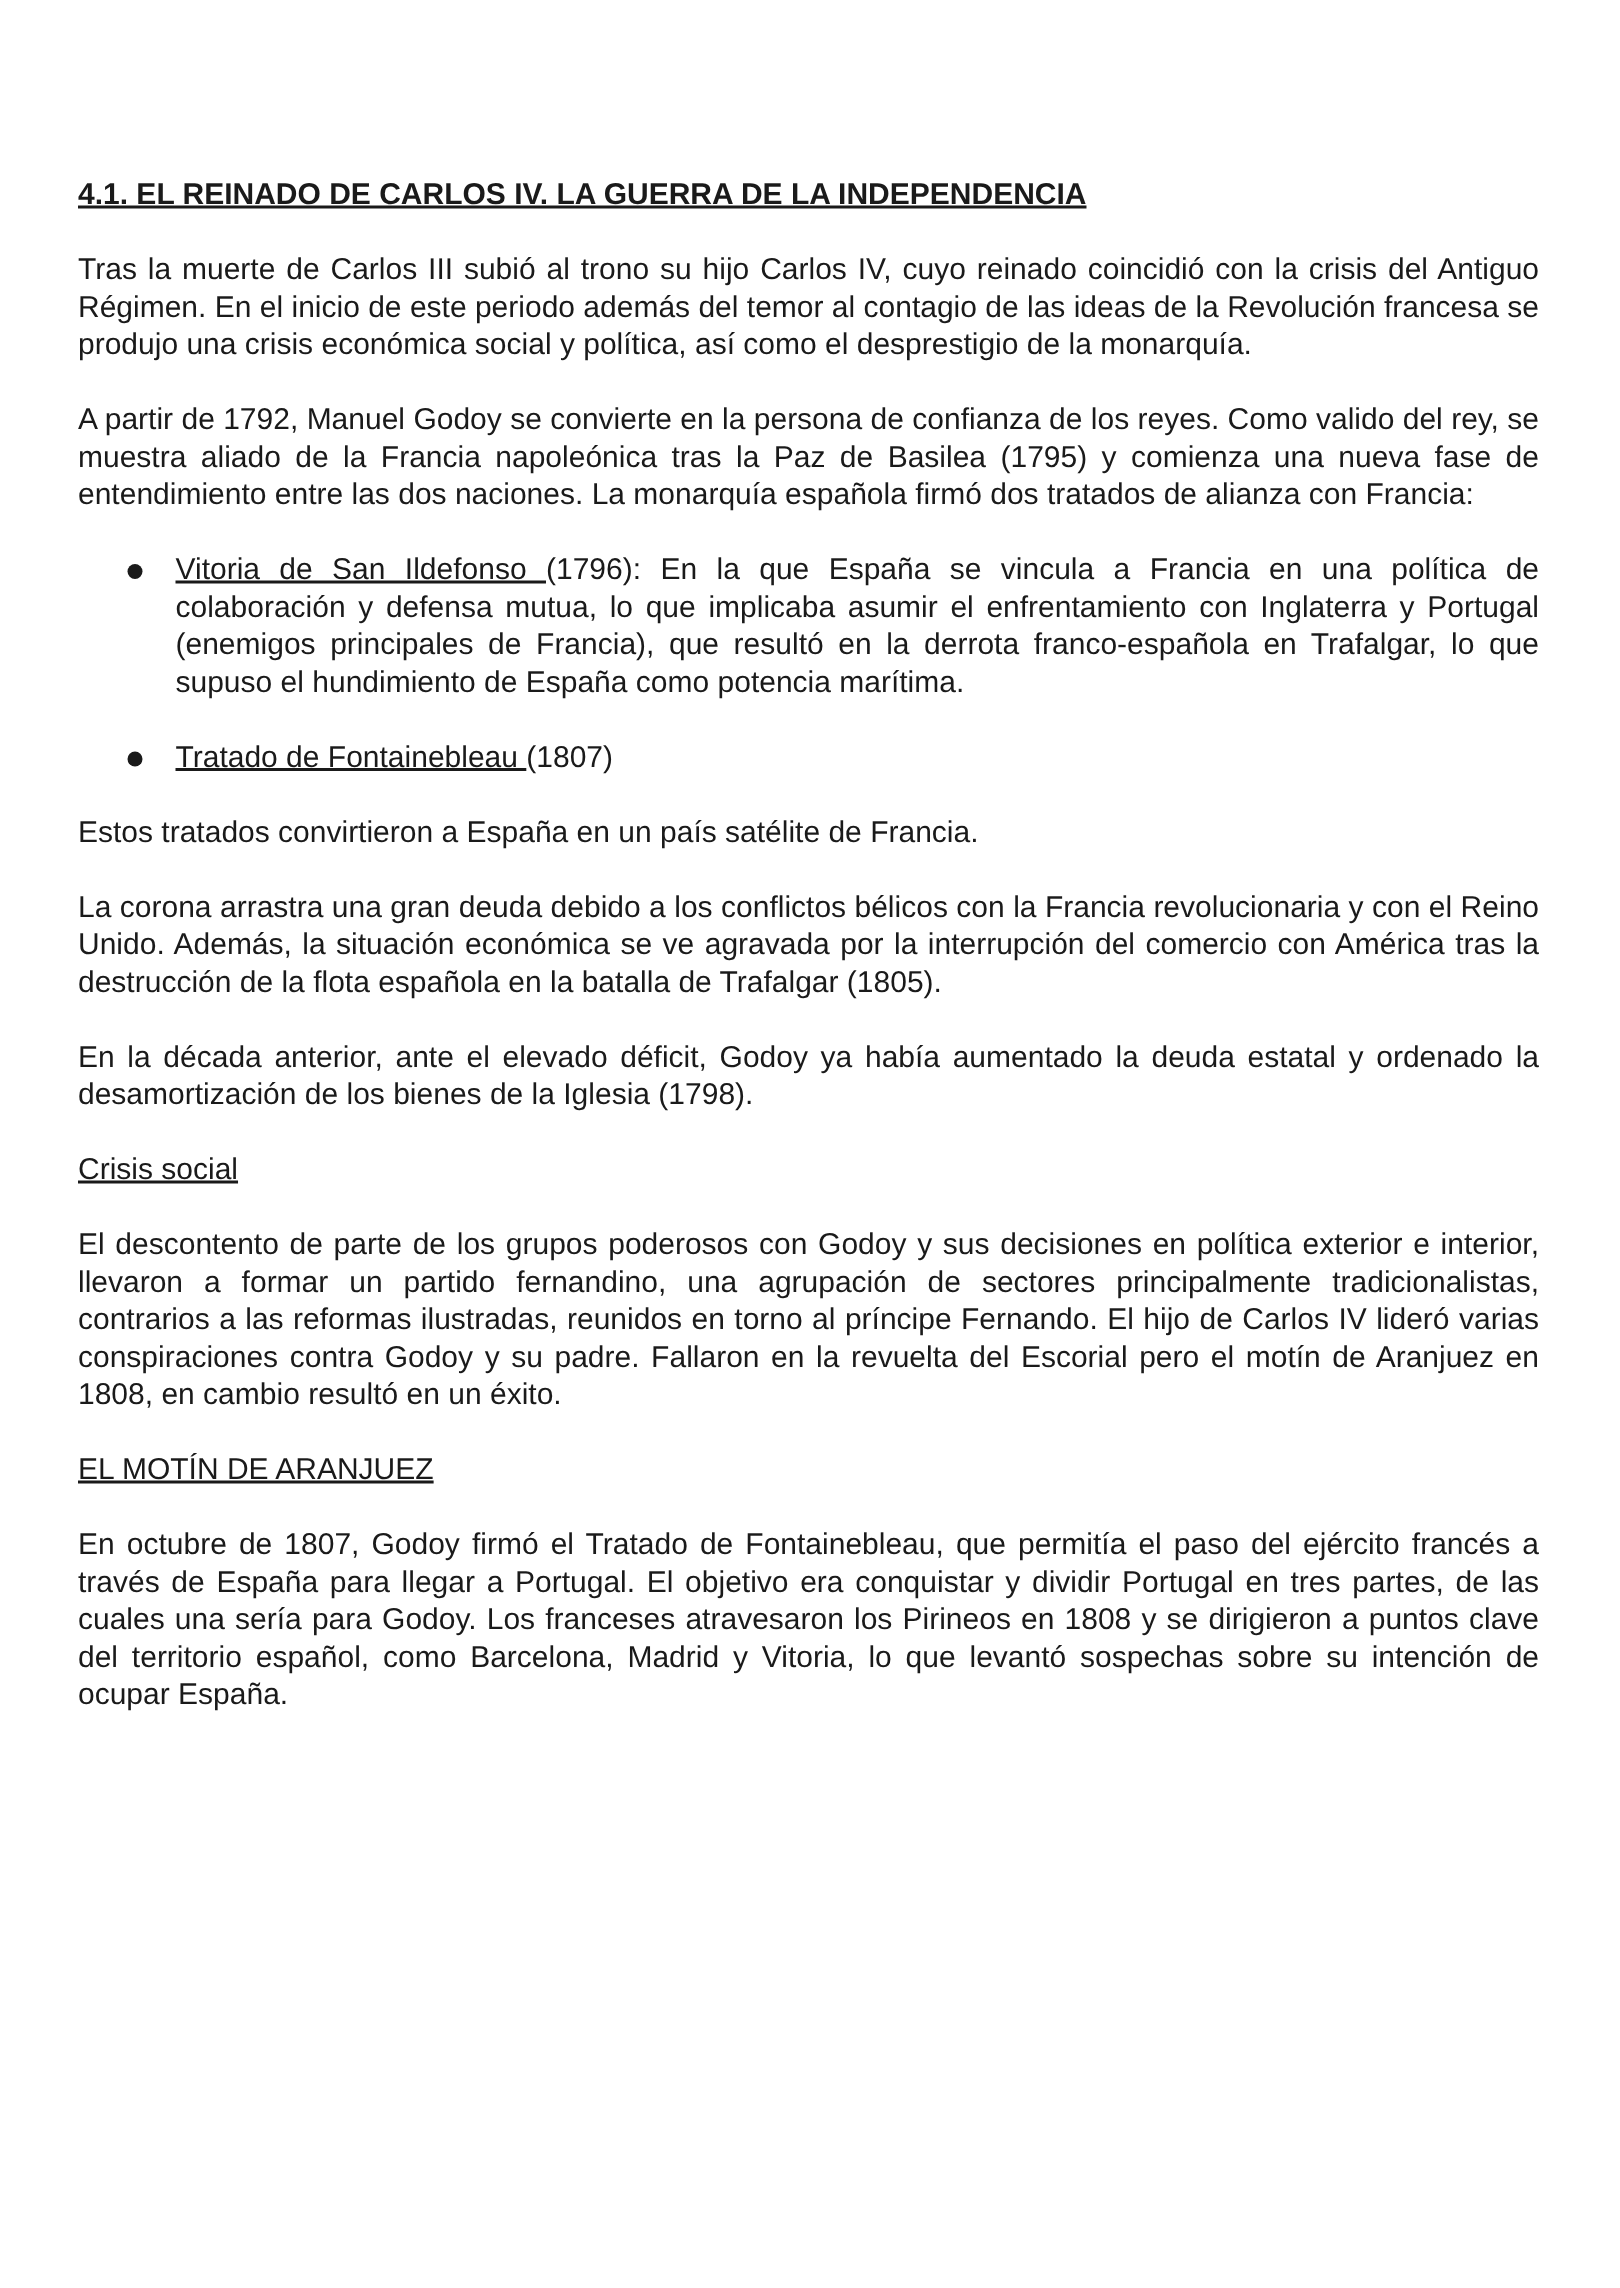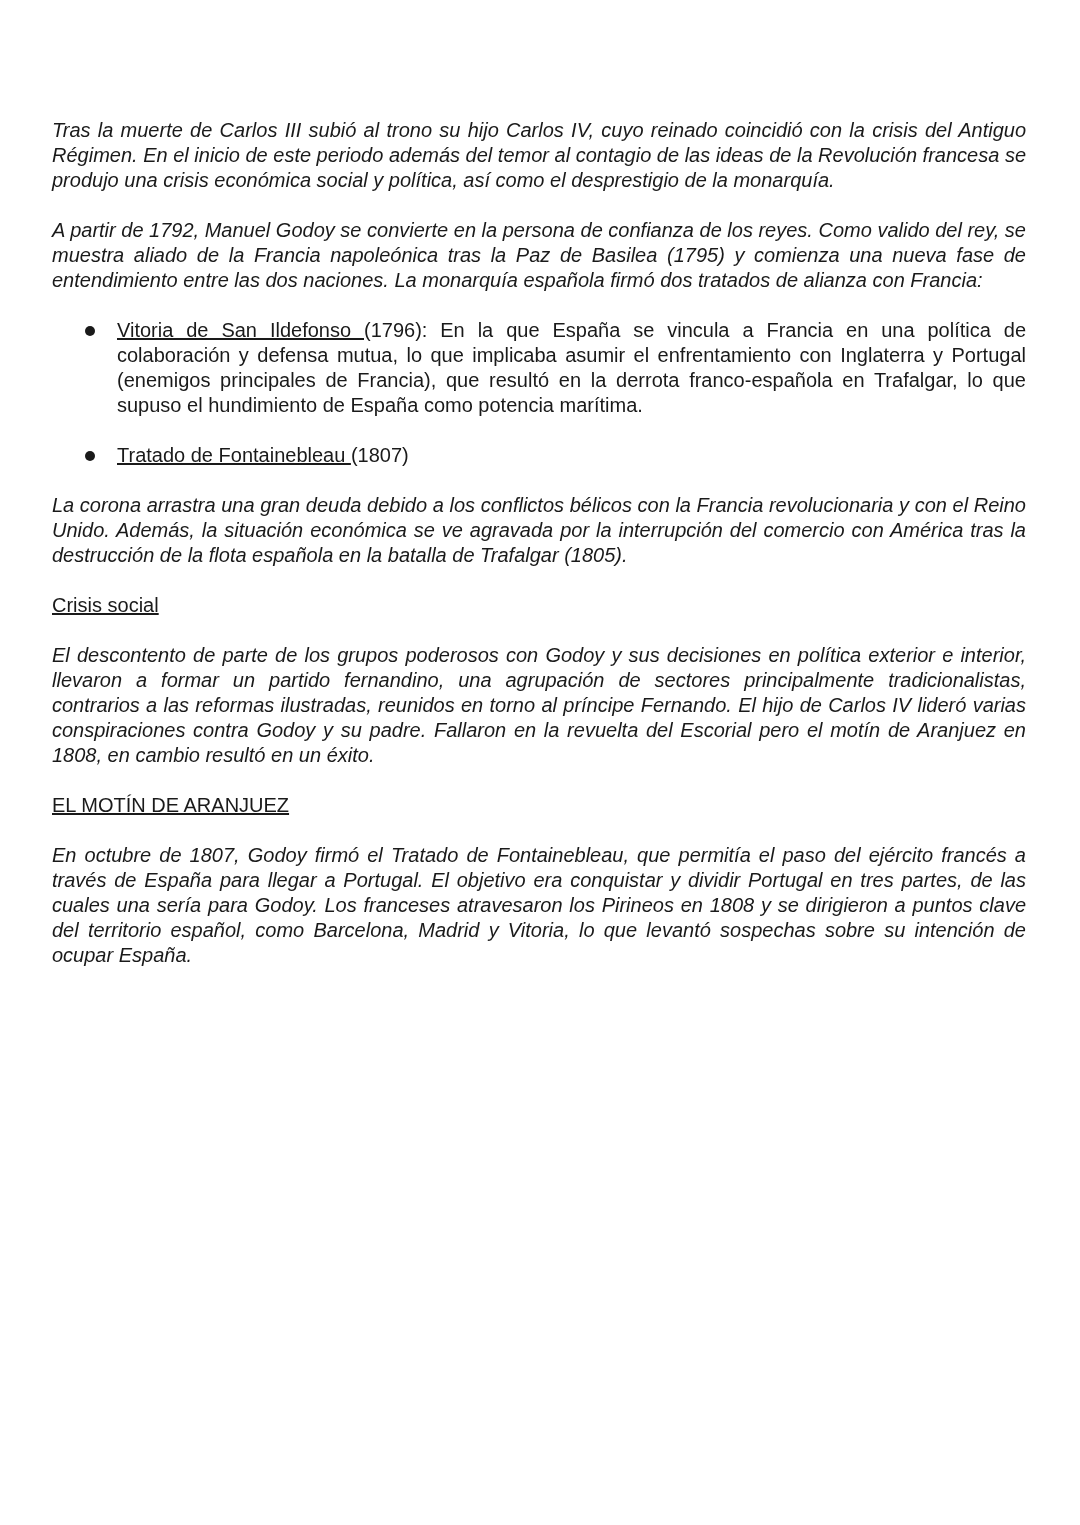--- a/index.html
+++ b/index.html
@@ -29,21 +29,20 @@
       margin: 0 0 25px 0;
       font-size: 20px;
       line-height: 25px;
     }
     .para {
       margin: 0 0 25px 0;
       text-align: justify;
     }
     .para.last-line-left {
       text-align-last: left;
-      font-style: italic;
     }
     .section-label {
       text-decoration: underline;
       margin: 0 0 25px 0;
     }
     .bullets {
       list-style: none;
       margin: 0 0 25px 0;
       padding: 0;
     }
@@ -67,39 +66,42 @@
     }
     .ul {
       text-decoration: underline;
     }
   </style>
 </head>
 <body>
 
 <div class="page">
 
+  <h1 class="heading">4.1. EL REINADO DE CARLOS IV. LA GUERRA DE LA INDEPENDENCIA</h1>
 
   <p class="para last-line-left">Tras la muerte de Carlos III subió al trono su hijo Carlos IV, cuyo reinado coincidió con la crisis del Antiguo Régimen. En el inicio de este periodo además del temor al contagio de las ideas de la Revolución francesa se produjo una crisis económica social y política, así como el desprestigio de la monarquía.</p>
 
   <section>
     <p class="para last-line-left">A partir de 1792, Manuel Godoy se convierte en la persona de confianza de los reyes. Como valido del rey, se muestra aliado de la Francia napoleónica tras la Paz de Basilea (1795) y comienza una nueva fase de entendimiento entre las dos naciones. La monarquía española firmó dos tratados de alianza con Francia:</p>
     <ul class="bullets">
       <li class="bullet-item last-line-left">
         <span class="bullet-dot"></span>
         <span class="ul">Vitoria de San Ildefonso </span><span>(1796): En la que España se vincula a Francia en una política de colaboración y defensa mutua, lo que implicaba asumir el enfrentamiento con Inglaterra y Portugal (enemigos principales de Francia), que resultó en la derrota franco-española en Trafalgar, lo que supuso el hundimiento de España como potencia marítima.</span>
       </li>
       <li class="bullet-item">
         <span class="bullet-dot"></span>
         <span class="ul">Tratado de Fontainebleau </span><span>(1807)</span>
       </li>
     </ul>
+    <p class="para last-line-left">Estos tratados convirtieron a España en un país satélite de Francia.</p>
   </section>
 
   <section>
     <p class="para last-line-left">La corona arrastra una gran deuda debido a los conflictos bélicos con la Francia revolucionaria y con el Reino Unido. Además, la situación económica se ve agravada por la interrupción del comercio con América tras la destrucción de la flota española en la batalla de Trafalgar (1805).</p>
+    <p class="para last-line-left">En la década anterior, ante el elevado déficit, Godoy ya había aumentado la deuda estatal y ordenado la desamortización de los bienes de la Iglesia (1798).</p>
   </section>
 
   <section>
     <p class="section-label">Crisis social</p>
     <p class="para last-line-left">El descontento de parte de los grupos poderosos con Godoy y sus decisiones en política exterior e interior, llevaron a formar un partido fernandino, una agrupación de sectores principalmente tradicionalistas, contrarios a las reformas ilustradas, reunidos en torno al príncipe Fernando. El hijo de Carlos IV lideró varias conspiraciones contra Godoy y su padre. Fallaron en la revuelta del Escorial pero el motín de Aranjuez en 1808, en cambio resultó en un éxito.</p>
   </section>
 
   <section>
     <p class="section-label">EL MOTÍN DE ARANJUEZ</p>
     <p class="para last-line-left">En octubre de 1807, Godoy firmó el Tratado de Fontainebleau, que permitía el paso del ejército francés a través de España para llegar a Portugal. El objetivo era conquistar y dividir Portugal en tres partes, de las cuales una sería para Godoy. Los franceses atravesaron los Pirineos en 1808 y se dirigieron a puntos clave del territorio español, como Barcelona, Madrid y Vitoria, lo que levantó sospechas sobre su intención de ocupar España.</p>

